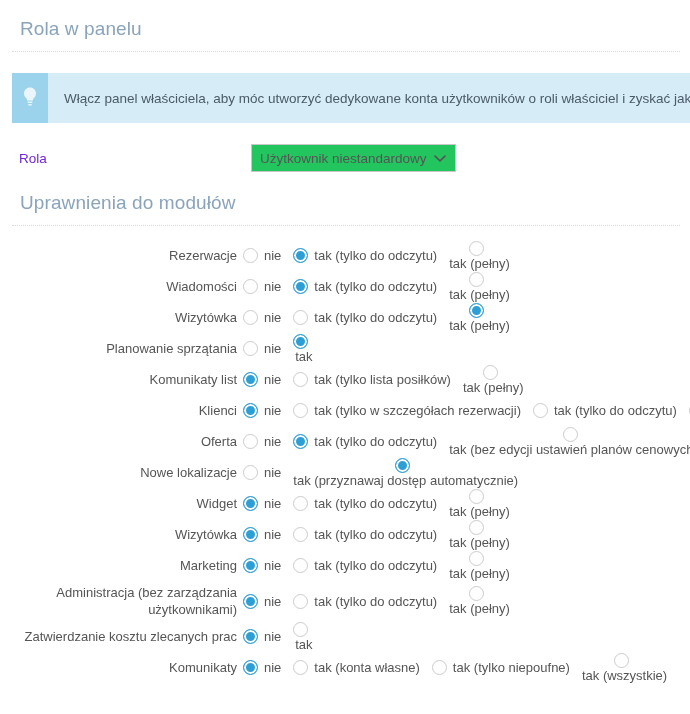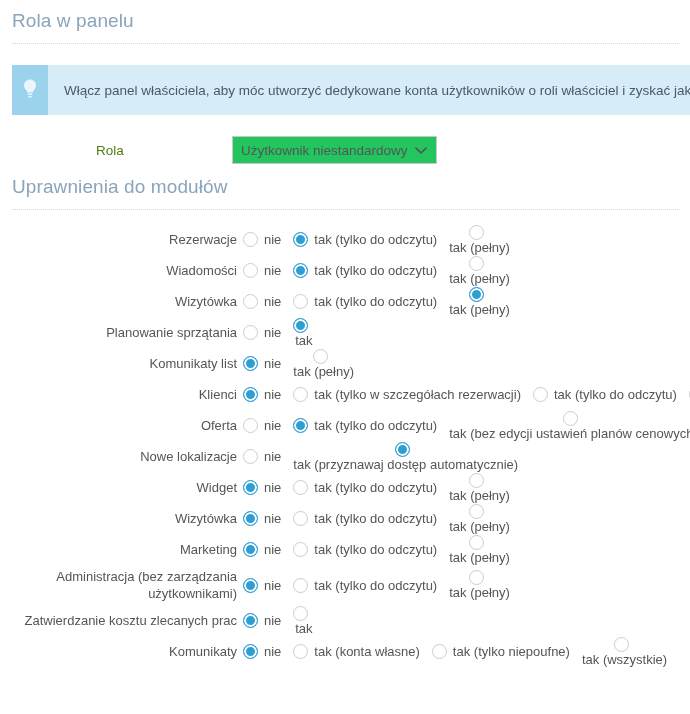--- a/index.html
+++ b/index.html
@@ -22,21 +22,21 @@
     height: 714px;
     overflow: hidden;
   }
 
   
   .section-heading {
     font-size: 19px;
     font-weight: normal;
     color: #8aa4bb;
     padding: 0 0 0 12px;
-    margin: 0;
+    margin: 8px;
     letter-spacing: 0.1px;
   }
   .heading-rule {
     border-bottom: 1px dotted #d3dce5;
     margin: 11px 10px 0 12px;
     height: 0;
   }
 
   #role-section-heading-wrap { padding-top: 10px; }
   #perm-section-heading-wrap { padding-top: 12px; }
@@ -69,25 +69,26 @@
   }
 
   
   .field-row {
     display: flex;
     align-items: center;
     margin-top: 21px;
   }
   .field-label {
     width: 232px;
-    text-align: center;
+    text-align: left;
     padding-right: 12px;
     font-size: 13.5px;
-    color: #4d7c0f;
+    color: #6d28d9;
     box-sizing: border-box;
+    margin-left: 19px;
   }
   .select-box {
     position: relative;
     width: 205px;
     height: 28px;
     border: 1px solid #c8c8c8;
     background: #22c55e;
     box-sizing: border-box;
     display: flex;
     align-items: center;
@@ -270,20 +271,24 @@
       </div>
       <div class="perm-row">
         <div class="perm-label">Komunikaty list</div>
         <div class="perm-options">
           <label class="opt">
             <span class="radio checked"></span>
             <span class="opt-label">nie</span>
           </label>
           <label class="opt">
             <span class="radio"></span>
+            <span class="opt-label">tak (tylko lista posiłków)</span>
+          </label>
+          <label class="opt">
+            <span class="radio"></span>
             <span class="opt-label">tak (pełny)</span>
           </label>
         </div>
       </div>
       <div class="perm-row">
         <div class="perm-label">Klienci</div>
         <div class="perm-options">
           <label class="opt">
             <span class="radio checked"></span>
             <span class="opt-label">nie</span>

